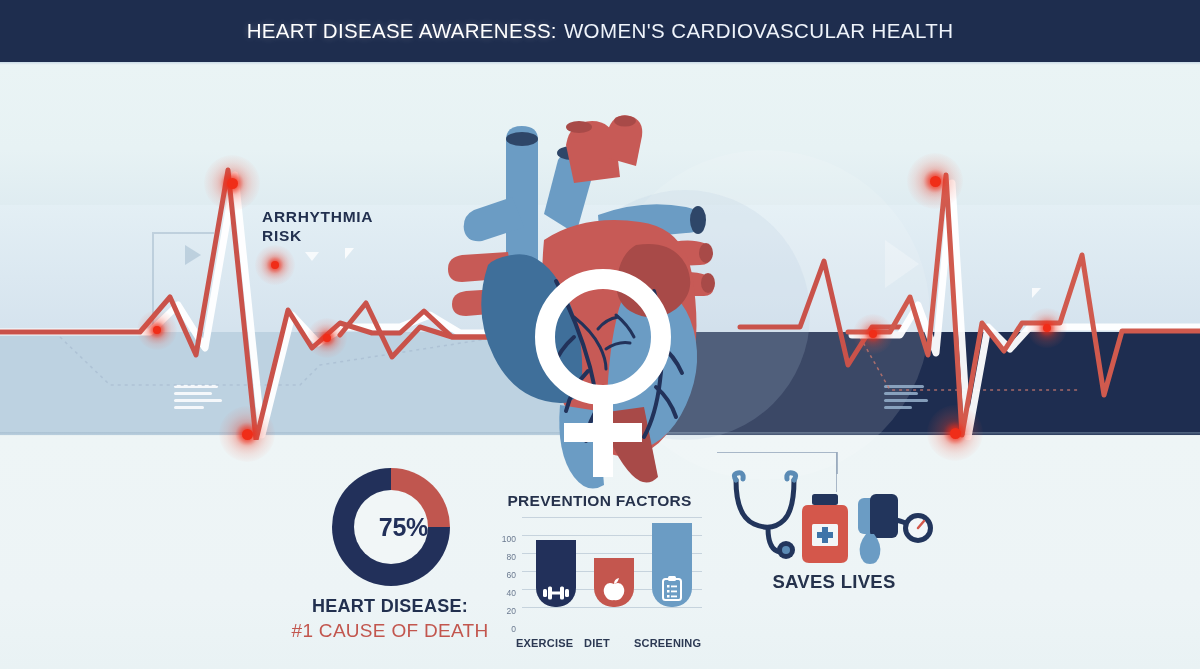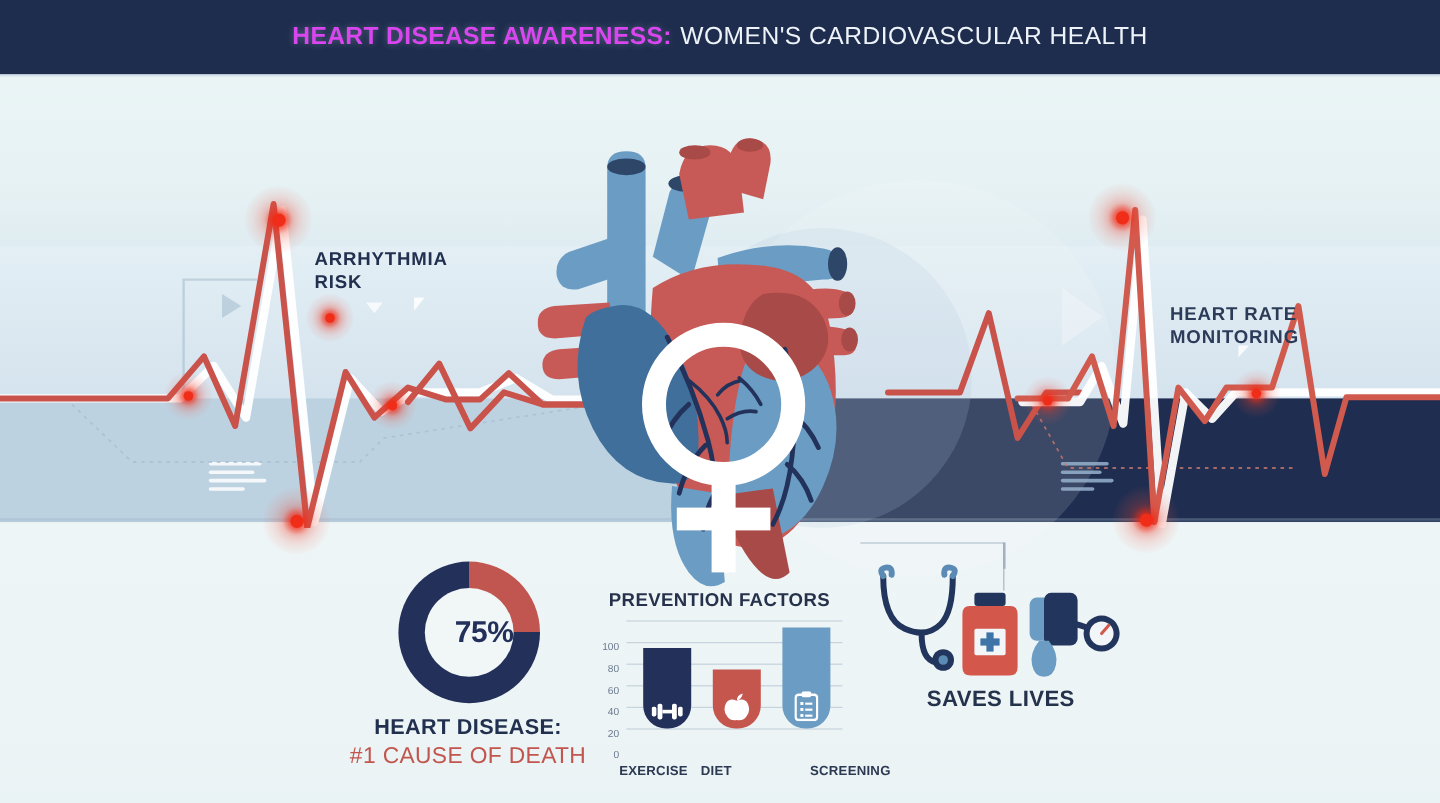--- a/index.html
+++ b/index.html
@@ -12,21 +12,21 @@
   #stage { position:absolute; inset:0; width:1200px; height:669px; overflow:hidden; }
 
   
   .header {
     position:absolute; left:0; top:0; width:1200px; height:62px;
     background:#1e2d4e;
     display:flex; align-items:center; justify-content:center;
   }
   .header .title-wrap { display:flex; align-items:baseline; gap:0; letter-spacing:.6px; }
   .title-strong {
-    color:#d946ef; font-weight:bold; font-size:20.5px;
+    color:#ffffff; font-weight:normal; font-size:20.5px;
     letter-spacing:.3px; text-shadow:0 0 6px rgba(255,255,255,.25);
   }
   .title-light {
     color:#eef3fa; font-weight:400; font-size:20.5px; letter-spacing:.4px;
     margin-left:7px;
   }
   .header-underline {
     position:absolute; left:0; top:62px; width:1200px; height:3px;
     background:linear-gradient(180deg,#c8dae6,#eef5f6);
   }
@@ -286,24 +286,20 @@
       <div class="core"></div>
   </div>
   <div class="pulse" style="left:955px; top:433px;">
     <div class="halo"></div>
       <div class="core"></div>
   </div>
 
   <div class="annot" style="left:262px; top:207px;">
     <div>ARRHYTHMIA</div>
     <div>RISK</div>
-  </div>
-  <div class="annot onnavy" style="left:975px; top:253px;">
-    <div>HEART RATE</div>
-    <div>MONITORING</div>
   </div>
 
   <div class="heart-wrap">
     <svg viewBox="0 0 300 390" width="300" height="390">
 
       <g>
         <path d="M58 35 q0-14 16-14 q16 0 16 14 l0 120 l-32 0 z" fill="#6b9cc4"></path>
         <ellipse cx="74" cy="34" rx="16" ry="7" fill="#2e4668"></ellipse>
         <path d="M26 105 q-12 6 -10 20 q3 13 18 11 l42 -14 l-12 -30 z" fill="#6b9cc4"></path>
         <path d="M110 55 q10-18 26-12 q14 6 10 22 l-18 64 l-32 -20 z" fill="#6b9cc4"></path>
@@ -413,21 +409,21 @@
           <rect x="9" y="9.5" width="6" height="1.8" fill="#fff"></rect>
           <rect x="5" y="14" width="2.5" height="2.5" fill="#fff"></rect>
           <rect x="9" y="14.5" width="6" height="1.8" fill="#fff"></rect>
           <rect x="5" y="19" width="2.5" height="2.5" fill="#fff"></rect>
           <rect x="9" y="19.5" width="6" height="1.8" fill="#fff"></rect>
         </svg>
       </div>
 
       <div class="bar-label" style="left:-6px; width:80px;">EXERCISE</div>
       <div class="bar-label" style="left:62px; width:60px;">DIET</div>
-      <div class="bar-label" style="left:112px; width:78px;margin-left:41px;">SCREENING</div>
+      <div class="bar-label" style="left:112px; width:78px;">SCREENING</div>
     </div>
   </div>
 
   <div class="connector"></div>
   <div class="connector-stub"></div>
 
   <div class="icons-block">
     <svg class="icons-row" viewBox="0 0 220 100">
 
       <g>

